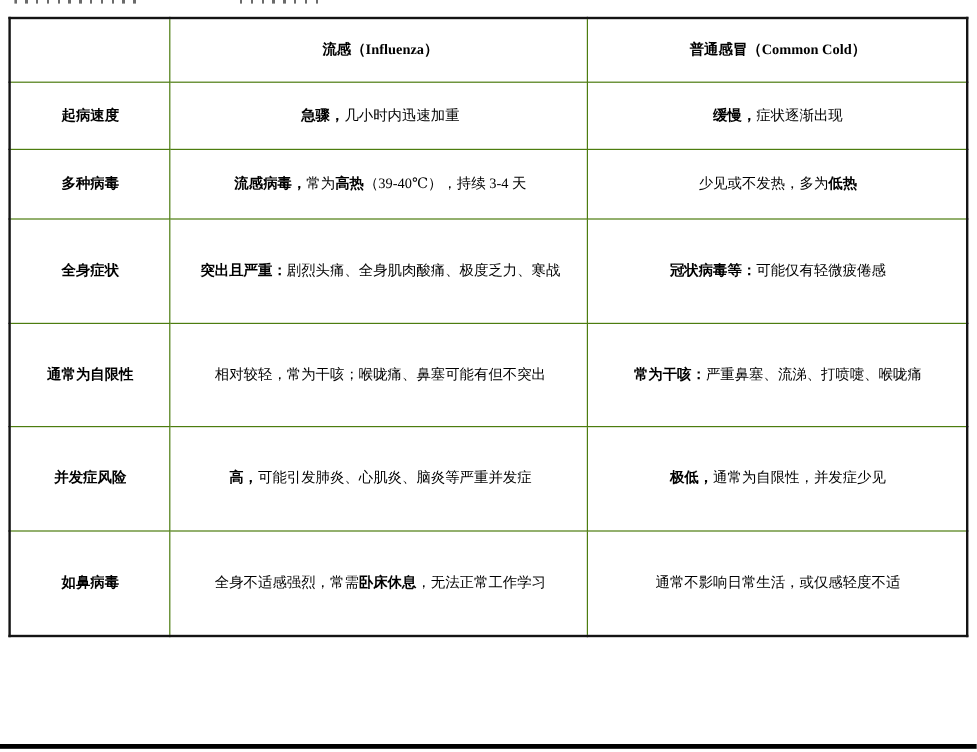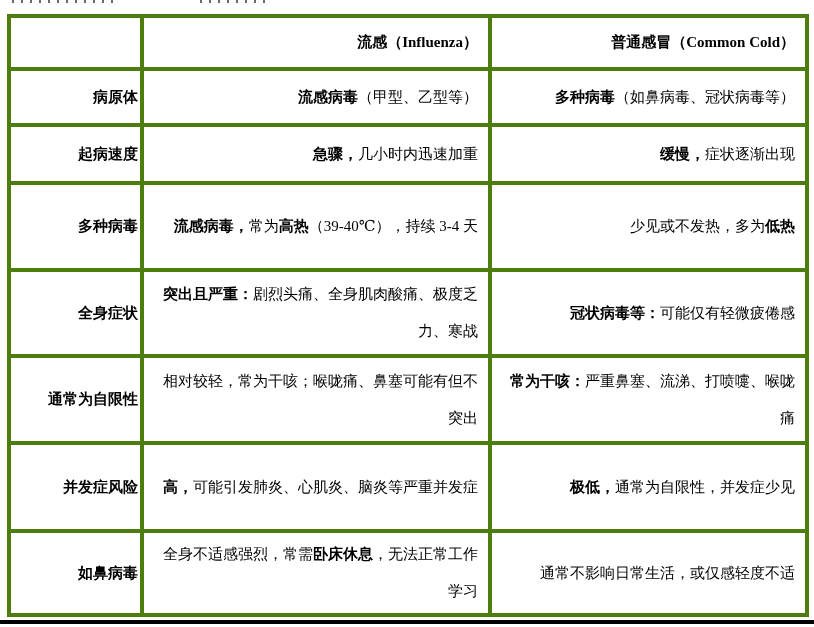--- a/index.html
+++ b/index.html
@@ -34,25 +34,25 @@
     border-collapse: collapse;
     table-layout: fixed;
     width: 798px;
     border: 2px solid #141414;
   }
   col.c-label { width: 133px; }
   col.c-flu   { width: 348px; }
   col.c-cold  { width: 317px; }
 
   th, td {
-    border: 4px solid #4d7c0f;
+    border: 1px solid #4d7c0f;
     vertical-align: middle;
-    font-size: 15px;
+    font-size: 12px;
     line-height: 37px;
-    text-align: right;
+    text-align: center;
     font-weight: normal;
     padding: 3px 10px 3px 14px;
     overflow: hidden;
   }
   thead th {
     font-weight: bold;
   }
   th.row-label {
     font-weight: bold;
     padding: 3px 2px 3px 3px;
@@ -96,25 +96,20 @@
     </colgroup>
     <thead data-name="table-header">
       <tr data-name="header-row">
         <th class="corner" data-name="corner-cell"></th>
         <th class="col-flu" data-name="column-header-influenza">流感（Influenza）</th>
         <th class="col-cold" data-name="column-header-common-cold">普通感冒（Common Cold）</th>
       </tr>
     </thead>
     <tbody data-name="table-body">
         <tr data-name="table-row">
-          <th class="row-label" data-name="row-label">病原体</th>
-          <td data-name="flu-cell"><span class="b" data-name="emphasis-text">流感病毒</span><span data-name="body-text">（甲型、乙型等）</span></td>
-          <td data-name="cold-cell"><span class="b" data-name="emphasis-text">多种病毒</span><span data-name="body-text">（如鼻病毒、冠状病毒等）</span></td>
-        </tr>
-        <tr data-name="table-row">
           <th class="row-label" data-name="row-label">起病速度</th>
           <td data-name="flu-cell"><span class="b" data-name="emphasis-text">急骤，</span><span data-name="body-text">几小时内迅速加重</span></td>
           <td data-name="cold-cell"><span class="b" data-name="emphasis-text">缓慢，</span><span data-name="body-text">症状逐渐出现</span></td>
         </tr>
         <tr data-name="table-row">
           <th class="row-label" data-name="row-label">多种病毒</th>
           <td data-name="flu-cell"><span class="b" data-name="emphasis-text">流感病毒，</span><span data-name="body-text">常为</span><span class="b" data-name="emphasis-text">高热</span><span data-name="body-text">（39-40℃），持续 3-4 天</span></td>
           <td data-name="cold-cell"><span data-name="body-text">少见或不发热，多为</span><span class="b" data-name="emphasis-text">低热</span></td>
         </tr>
         <tr data-name="table-row">

